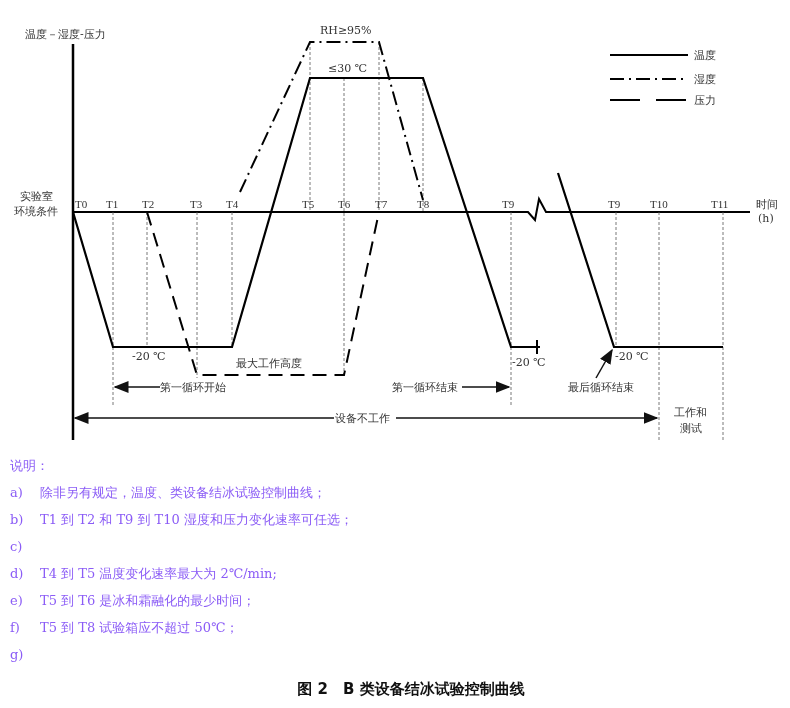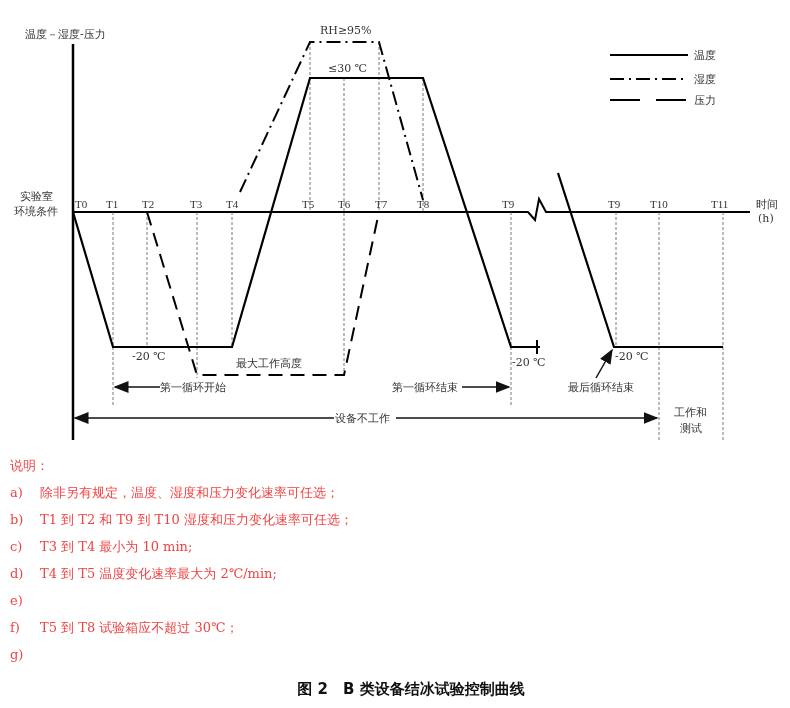--- a/index.html
+++ b/index.html
@@ -1,21 +1,21 @@
 <!DOCTYPE html>
 <html><head>
 <meta charset="utf-8">
 <style>
   html, body { margin: 0; padding: 0; background: #ffffff; }
   body { width: 790px; height: 708px; position: relative; overflow: hidden;
          font-family: "DejaVu Serif", "Liberation Serif", serif; color: #222; }
   #diagram { position: absolute; left: 0; top: 0; }
   .lbl { font-family: "DejaVu Serif", "Liberation Serif", serif; font-size: 11px; fill: #333; }
   .tlbl { font-family: "Liberation Serif", "DejaVu Serif", serif; font-size: 11px; fill: #333; }
-  .notes { position: absolute; left: 10px; top: 452px; font-size: 13px; line-height: 27px; color: #ef4444; }
+  .notes { position: absolute; left: 10px; top: 452px; font-size: 13px; line-height: 27px; color: #8b5cf6; }
   .notes .title { margin-bottom: 0px; }
   .note-row { display: flex; }
   .note-row .key { width: 30px; }
   .caption { position: absolute; left: 0; width: 790px; top: 680px; text-align: center;
              font-family: "DejaVu Sans", "Liberation Sans", sans-serif; font-weight: bold; font-size: 15px; color: #111; margin-left: 16px; }
 </style>
 </head>
 <body>
 
 <svg id="diagram" width="790" height="450" viewBox="0 0 790 450">
@@ -107,39 +107,39 @@
     <line x1="610" y1="100" x2="640" y2="100" stroke="#000" stroke-width="2"></line>
     <line x1="656" y1="100" x2="686" y2="100" stroke="#000" stroke-width="2"></line>
     <text class="lbl" x="694" y="104">压力</text>
   </g>
 </svg>
 
 <div class="notes">
   <div class="title">说明：</div>
   <div class="note-row">
       <span class="key">a)</span>
-      <span>除非另有规定，温度、湿度和压力变化速率可任选；</span>
+      <span>除非另有规定，温度、类设备结冰试验控制曲线；</span>
     </div>
   <div class="note-row">
       <span class="key">b)</span>
       <span>T1 到 T2 和 T9 到 T10 湿度和压力变化速率可任选；</span>
     </div>
   <div class="note-row">
       <span class="key">c)</span>
-      <span>T3 到 T4 最小为 10 min;</span>
     </div>
   <div class="note-row">
       <span class="key">d)</span>
       <span>T4 到 T5 温度变化速率最大为 2℃/min;</span>
     </div>
   <div class="note-row">
       <span class="key">e)</span>
+      <span>T5 到 T6 是冰和霜融化的最少时间；</span>
     </div>
   <div class="note-row">
       <span class="key">f)</span>
-      <span>T5 到 T8 试验箱应不超过 30℃；</span>
+      <span>T5 到 T8 试验箱应不超过 50℃；</span>
     </div>
   <div class="note-row">
       <span class="key">g)</span>
     </div>
 </div>
 
 <div class="caption">图 2　B 类设备结冰试验控制曲线</div>
 
 </body></html>

